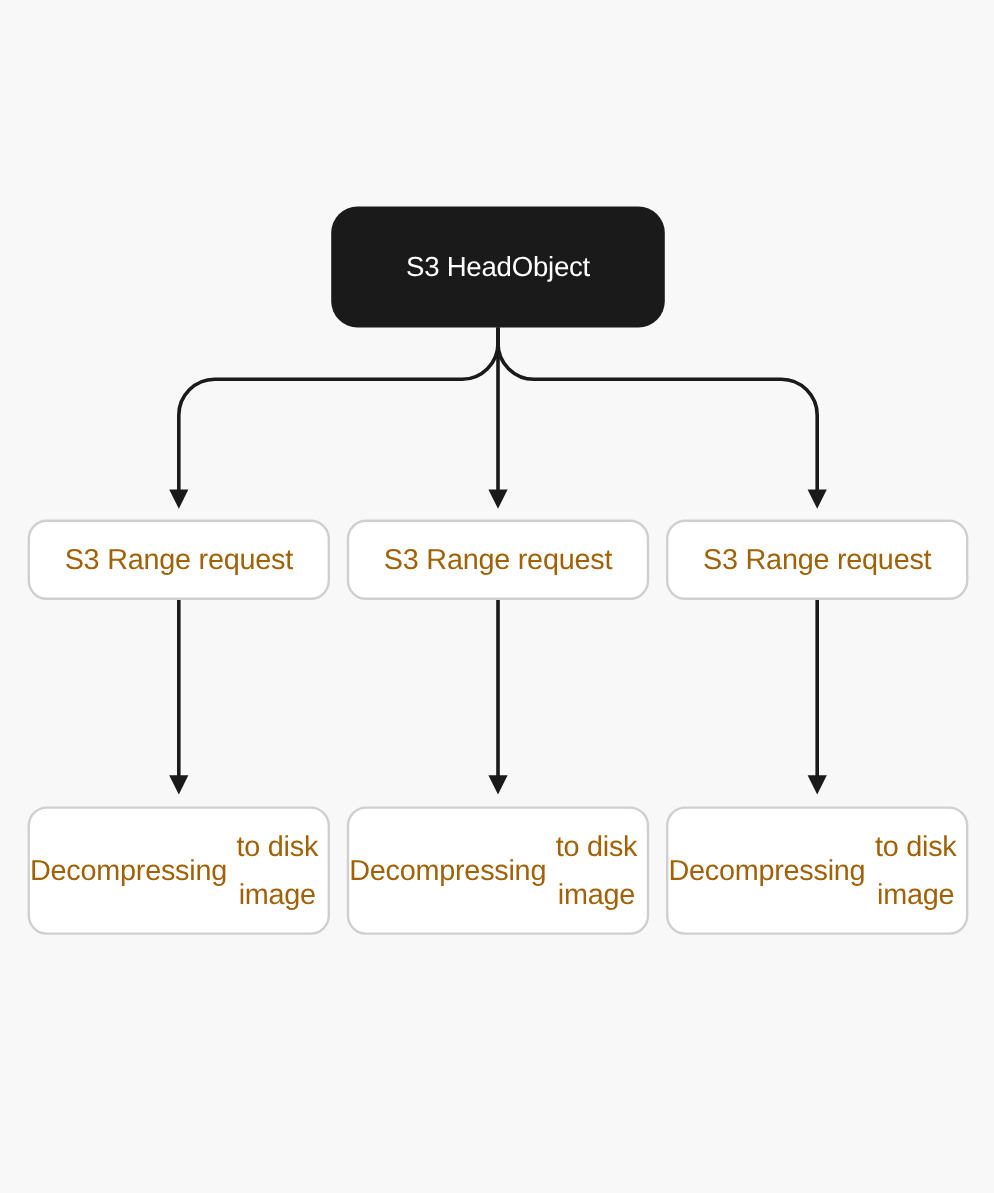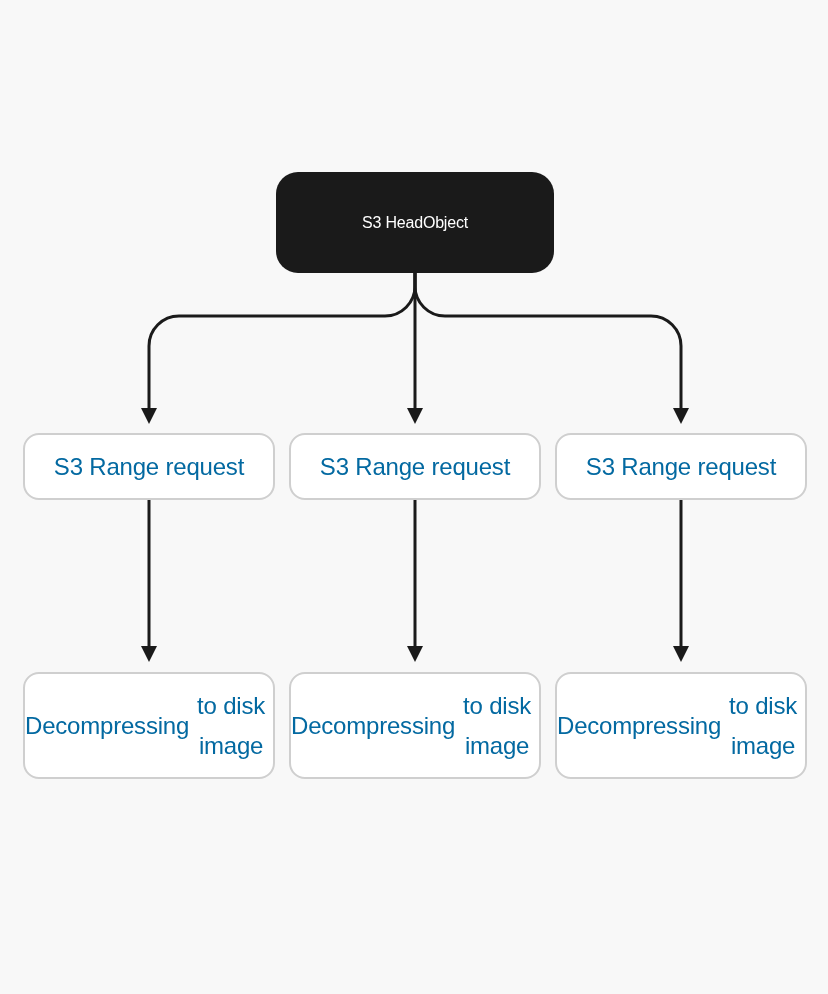--- a/index.html
+++ b/index.html
@@ -27,28 +27,28 @@
     letter-spacing: -0.2px;
   }
   .node-root {
     left: 276px;
     top: 172px;
     width: 278px;
     height: 101px;
     background: #1a1a1a;
     color: #ffffff;
     border-radius: 22px;
-    font-size: 16px;
+    font-size: 23px;
   }
   .node-leaf {
     width: 252px;
     background: #ffffff;
     border: 2px solid #cfcfcf;
     border-radius: 16px;
-    color: #0369a1;
+    color: #a16207;
     font-size: 24px;
   }
   .row-range { top: 433px; height: 67px; }
   .row-decomp {
     top: 672px;
     height: 107px;
     line-height: 40px;
   }
   .col-1 { left: 23px; }
   .col-2 { left: 289px; }

